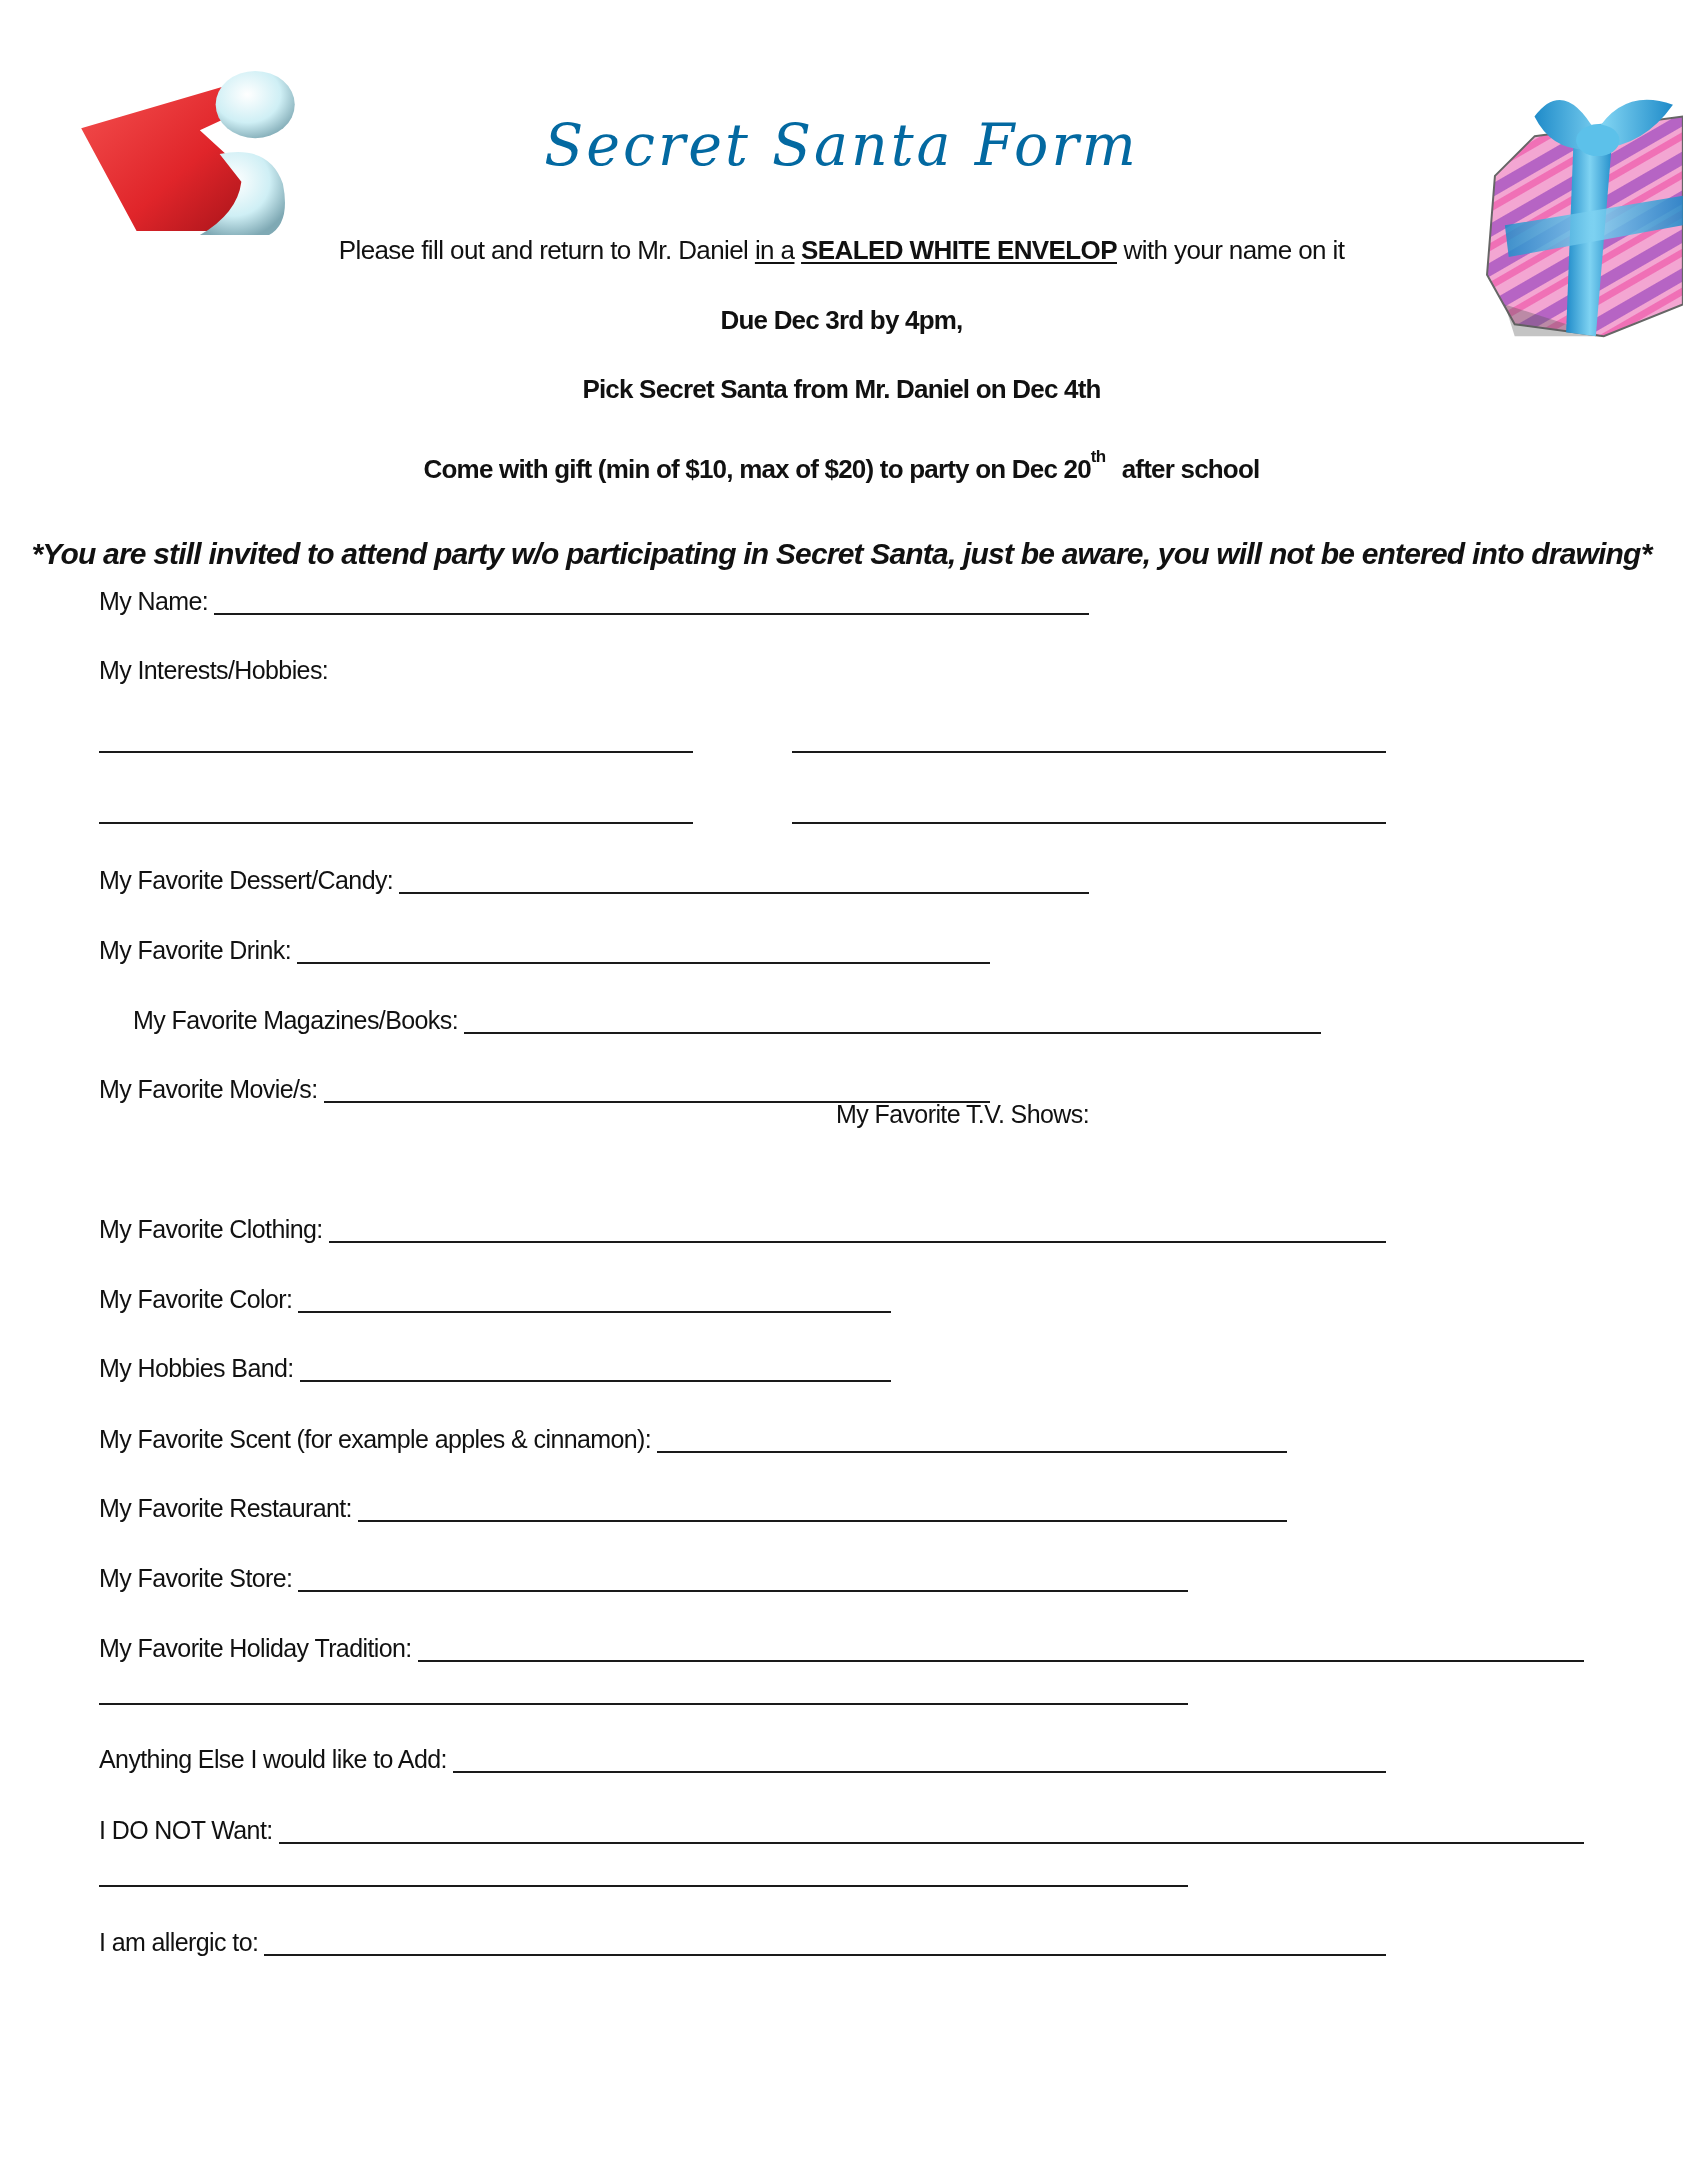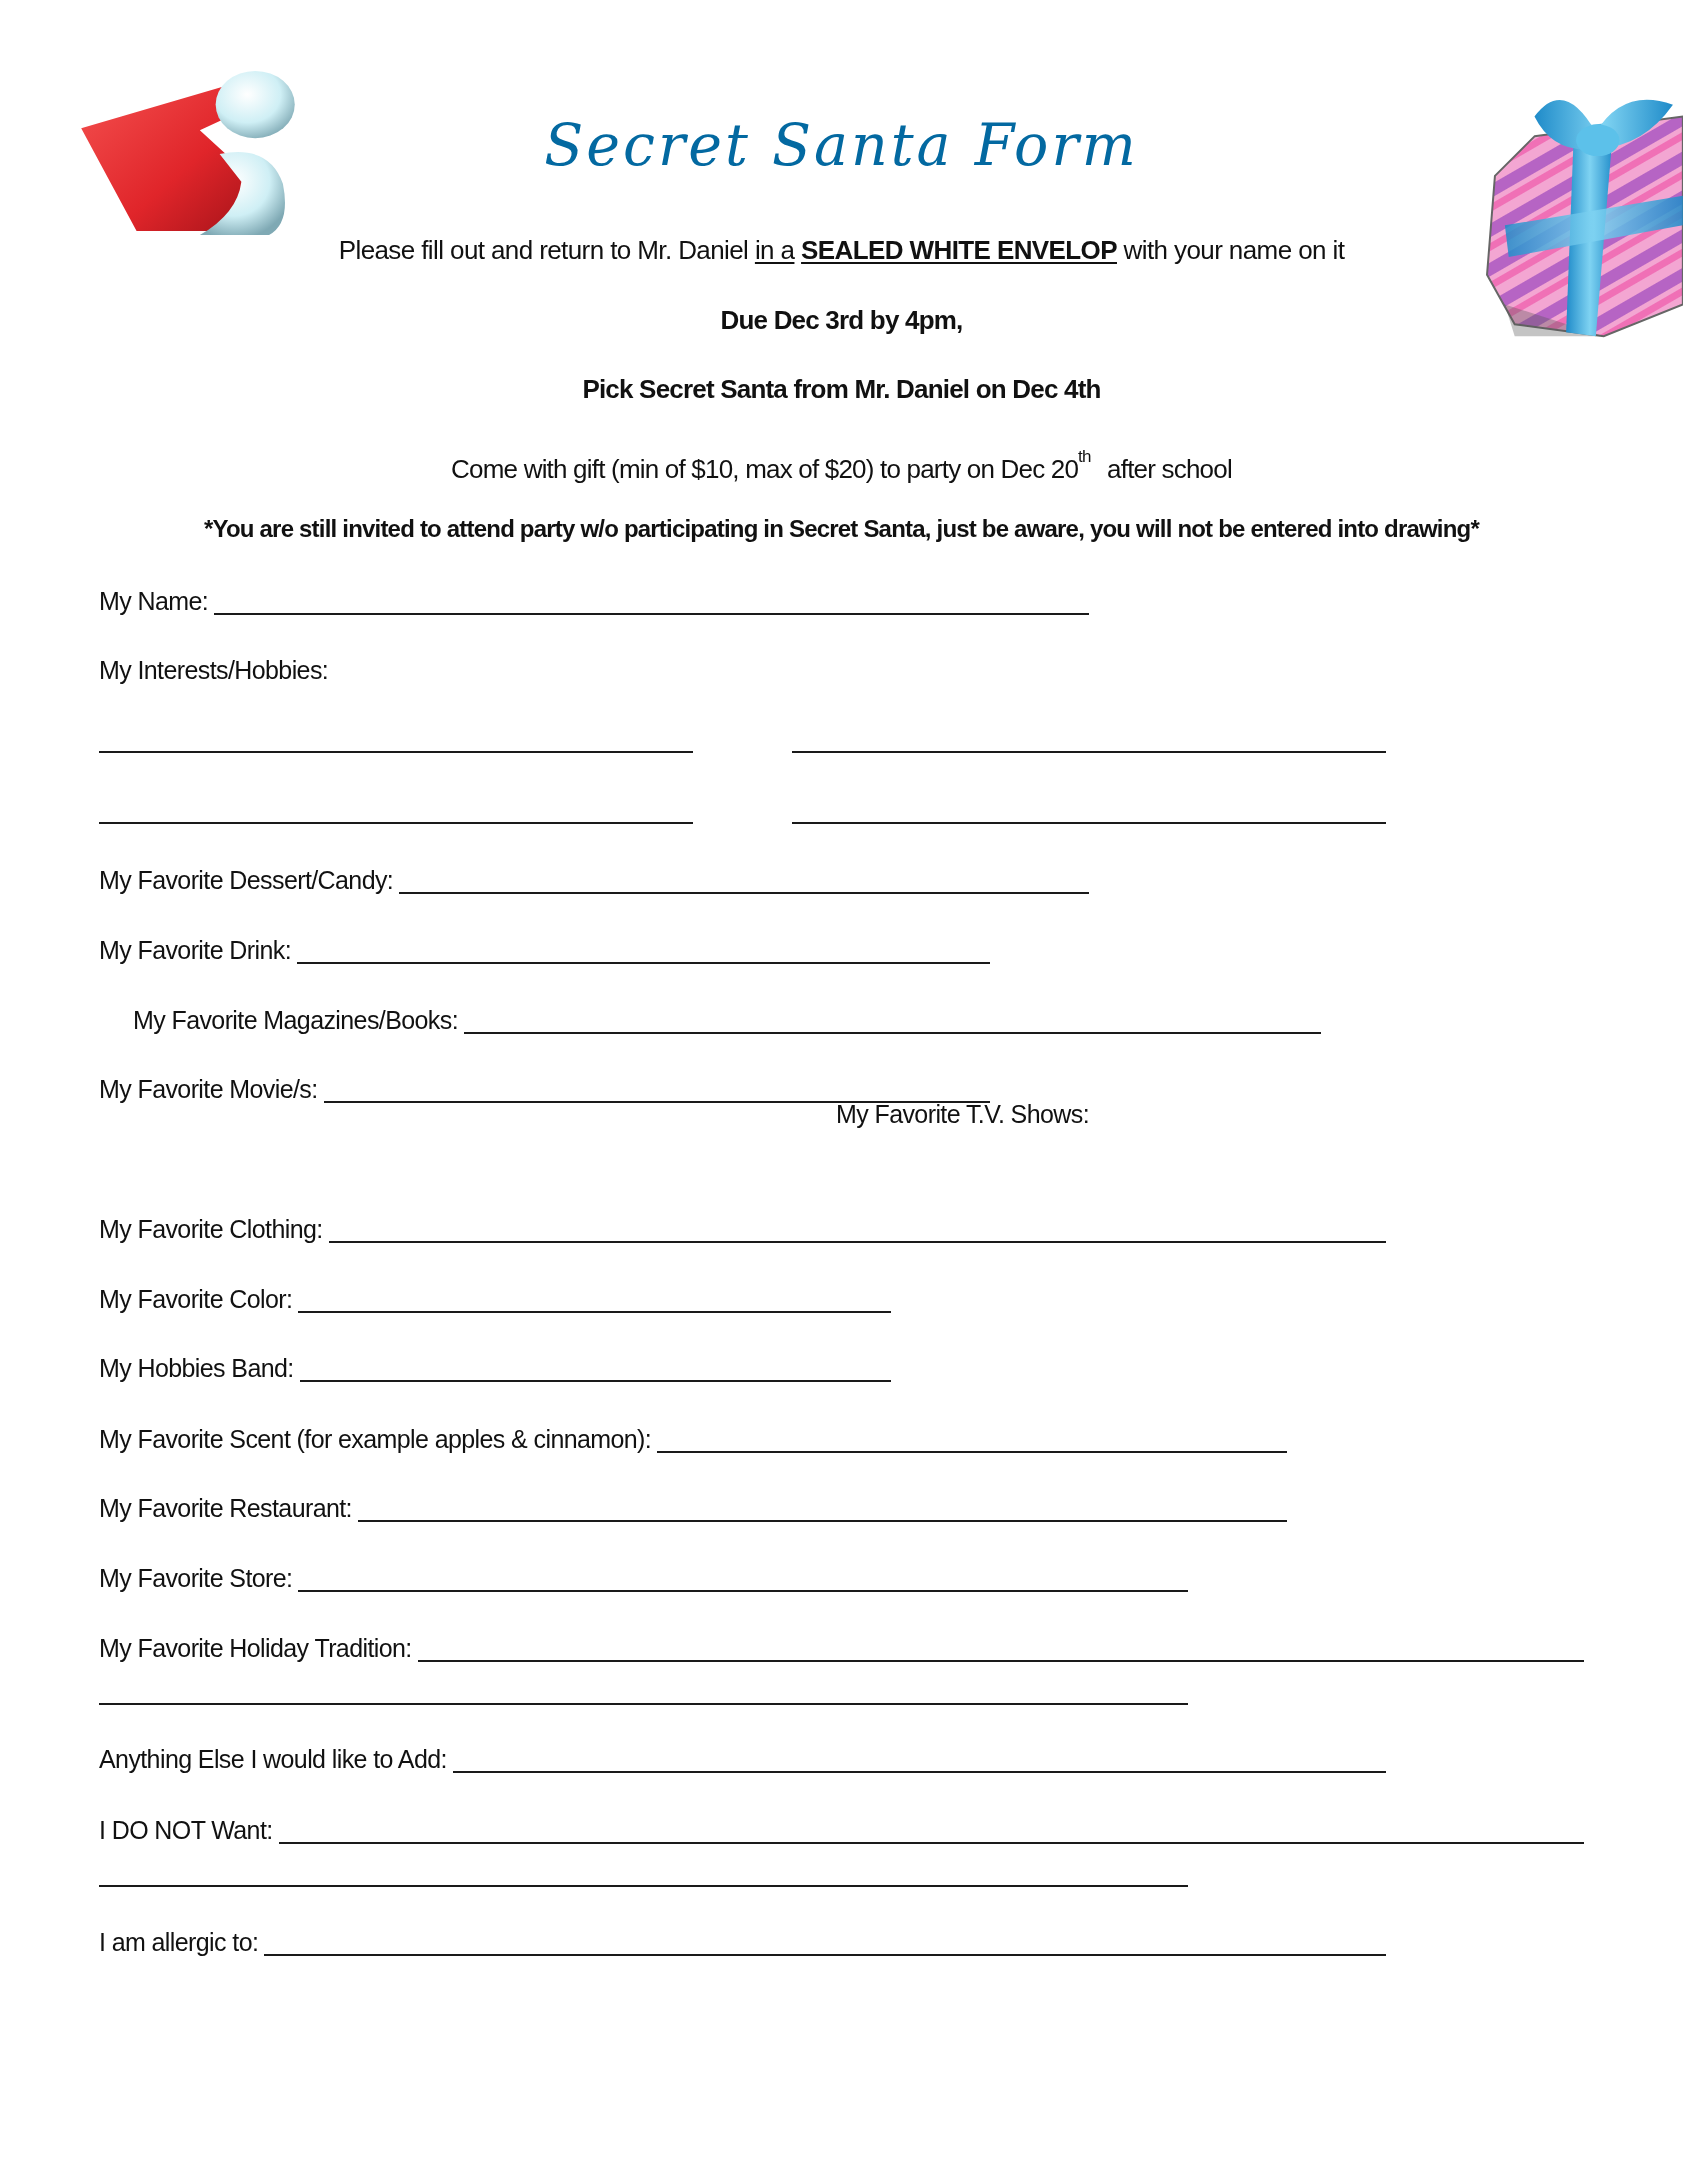--- a/index.html
+++ b/index.html
@@ -6,23 +6,23 @@
   body { width: 1683px; height: 2178px; position: relative; overflow: hidden;
          font-family: "Liberation Sans", sans-serif; color: #111111; }
   .abs { position: absolute; }
   .title { left: 0; width: 1683px; top: 111px; text-align: center;
            font-family: "DejaVu Serif", serif; font-size: 57px; letter-spacing: 3px;
            font-style: italic; font-weight: normal; line-height: 69px; color: #0369a1; }
   .center-line { left: 0; width: 1683px; text-align: center; white-space: nowrap; }
   .info1 { top: 234px; font-size: 26px; line-height: 32px; letter-spacing: -0.6px; }
   .info2 { top: 304px; font-size: 26px; line-height: 32px; font-weight: bold; letter-spacing: -0.8px; }
   .info3 { top: 373px; font-size: 26px; line-height: 32px; font-weight: bold; letter-spacing: -0.8px; }
-  .info4 { top: 447px; font-size: 26px; line-height: 32px; font-weight: normal; letter-spacing: -0.8px; }
+  .info4 { top: 447px; font-size: 26px; line-height: 32px; font-weight: bold; letter-spacing: -0.8px; }
   .info4 sup { font-size: 17px; position: relative; top: -6px; margin-right: 10px; }
-  .info5 { top: 515px; font-size: 24px; line-height: 28px; font-weight: bold; letter-spacing: -0.8px; }
+  .info5 { top: 540px; font-size: 30px; line-height: 28px; font-weight: bold; letter-spacing: -0.8px; font-style: italic; }
   .u { text-decoration: underline; text-underline-offset: 3px; }
   .bu { text-decoration: underline; font-weight: bold; text-underline-offset: 3px; }
 
   .row { position: absolute; left: 99px; display: flex; align-items: flex-end;
          height: 34px; font-size: 25px; letter-spacing: -0.6px; white-space: nowrap; }
   .row .label { line-height: 30px; }
   .row .line { flex: 1 1 auto; border-bottom: 2.4px solid #1a1a1a; height: 0; margin-left: 6px;
                margin-bottom: 0px; position: relative; top: -1px; }
   .hline { position: absolute; height: 0; border-bottom: 2.4px solid #1a1a1a; }
 

